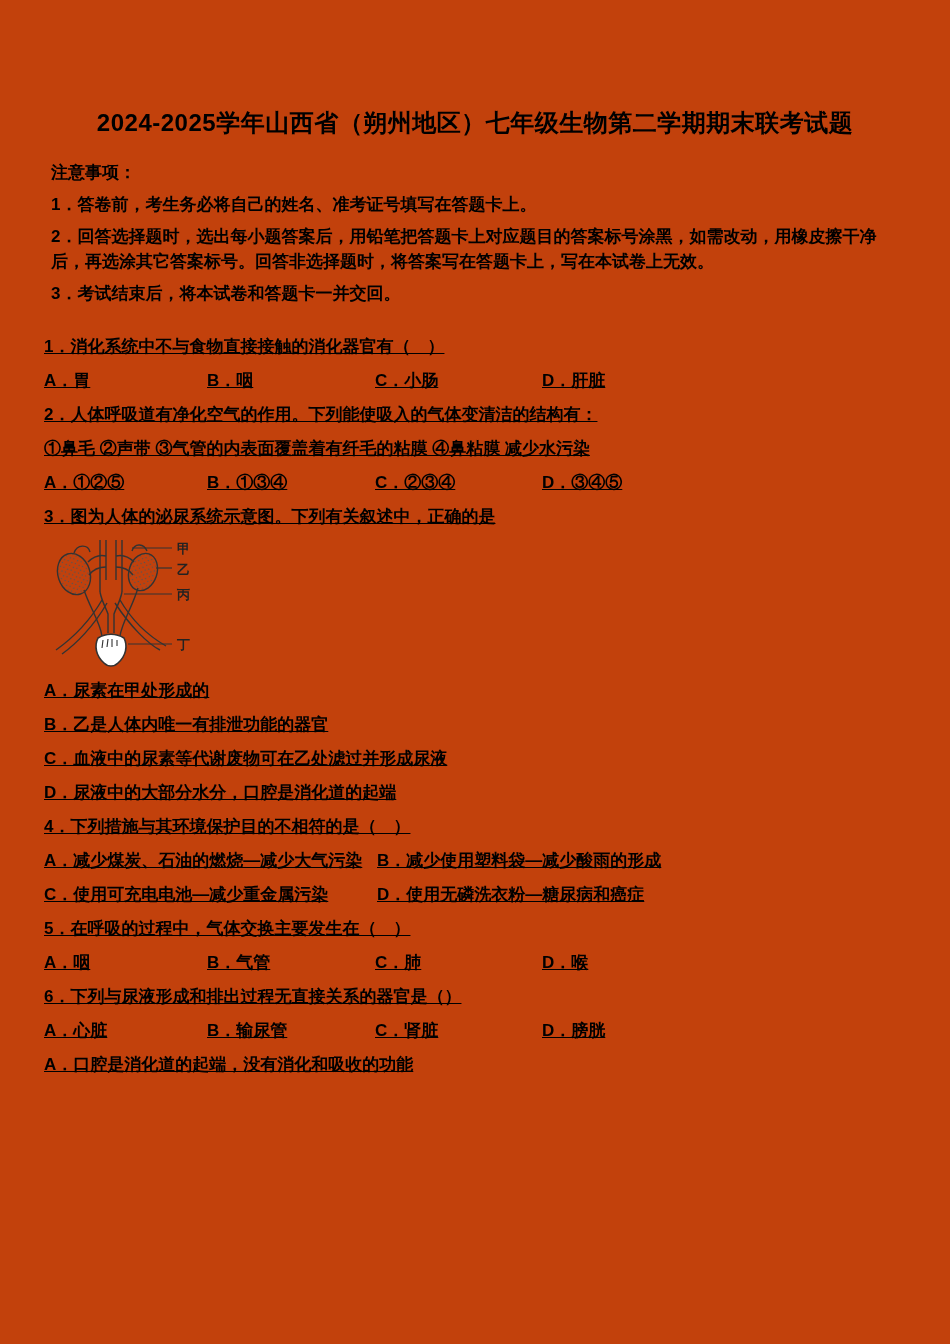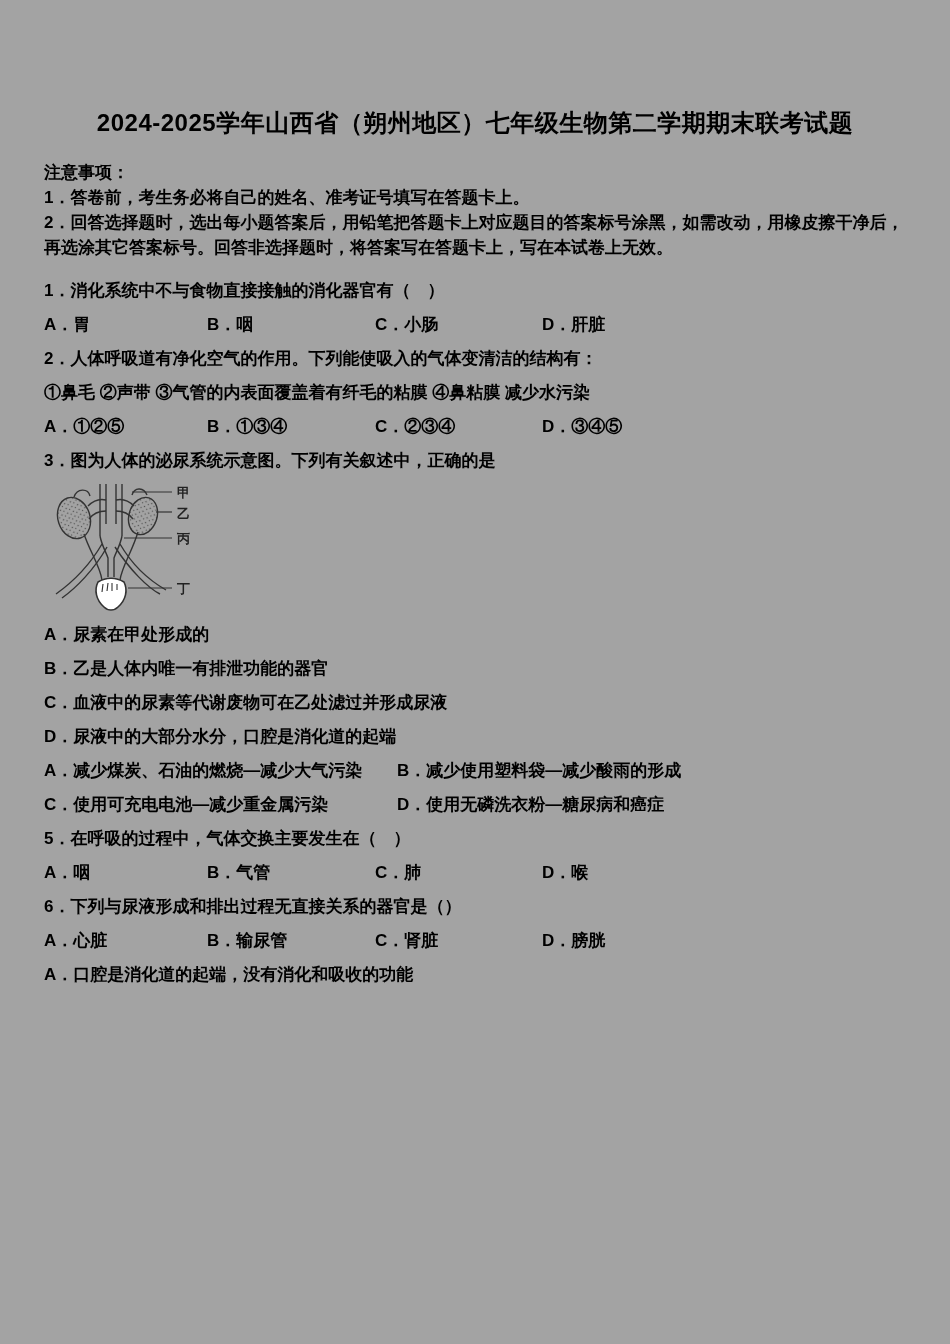--- a/index.html
+++ b/index.html
@@ -4,57 +4,57 @@
 <style>
   html, body {
     margin: 0;
     padding: 0;
     background: #ffffff;
   }
   .page {
     position: relative;
     width: 950px;
     height: 1344px;
-    background: #a3a3a3;
+    background: #c2410c;
     box-sizing: border-box;
     padding: 106px 44px 1px 44px;
     font-family: "Liberation Sans", sans-serif;
     color: #000000;
     overflow: hidden;
   }
   .title {
     margin: 0;
     font-size: 24px;
     line-height: 34px;
     font-weight: 700;
     text-align: center;
     letter-spacing: 0.5px;
   }
   .notice {
     margin-top: 20px;
     font-size: 17px;
     line-height: 25px;
     font-weight: 600;
   }
-  .notice div { margin: 0; }
+  .notice div { margin: 7px; }
   .questions {
-    margin-top: 14px;
+    margin-top: 24px;
     font-size: 17px;
     line-height: 34px;
     font-weight: 600;
+    text-decoration: underline;
   }
   .q-line { white-space: pre-wrap; }
   .opt-row4 {
     display: grid;
     grid-template-columns: 163px 168px 167px 1fr;
   }
   .opt-grid2 {
     display: grid;
     grid-template-columns: 333px 1fr;
-    gap: 20px;
   }
   .opt { display: block; }
   .diagram-wrap {
     height: 138px;
     margin: 2px 0 0 0;
     line-height: 0;
   }
   svg text {
     font-family: "Liberation Sans", sans-serif;
     font-weight: 600;
@@ -65,20 +65,21 @@
 <body>
 
 <div class="page">
 
   <h1 class="title">2024-2025学年山西省（朔州地区）七年级生物第二学期期末联考试题</h1>
 
   <div class="notice">
     <div>注意事项：</div>
     <div>1．答卷前，考生务必将自己的姓名、准考证号填写在答题卡上。</div>
     <div>2．回答选择题时，选出每小题答案后，用铅笔把答题卡上对应题目的答案标号涂黑，如需改动，用橡皮擦干净后，再选涂其它答案标号。回答非选择题时，将答案写在答题卡上，写在本试卷上无效。</div>
+    <div>3．考试结束后，将本试卷和答题卡一并交回。</div>
   </div>
 
   <div class="questions">
 
     <section>
       <div class="q-line">1．消化系统中不与食物直接接触的消化器官有（　）</div>
       <div class="opt-row4">
         <span class="opt">A．胃</span>
         <span class="opt">B．咽</span>
         <span class="opt">C．小肠</span>
@@ -158,20 +159,21 @@
 
       <div>
         <div class="opt q-line">A．尿素在甲处形成的</div>
         <div class="opt q-line">B．乙是人体内唯一有排泄功能的器官</div>
         <div class="opt q-line">C．血液中的尿素等代谢废物可在乙处滤过并形成尿液</div>
         <div class="opt q-line">D．尿液中的大部分水分，口腔是消化道的起端</div>
       </div>
     </section>
 
     <section>
+      <div class="q-line">4．下列措施与其环境保护目的不相符的是（　）</div>
       <div class="opt-grid2">
         <span class="opt">A．减少煤炭、石油的燃烧—减少大气污染</span>
         <span class="opt">B．减少使用塑料袋—减少酸雨的形成</span>
       </div>
       <div class="opt-grid2">
         <span class="opt">C．使用可充电电池—减少重金属污染</span>
         <span class="opt">D．使用无磷洗衣粉—糖尿病和癌症</span>
       </div>
     </section>
 

